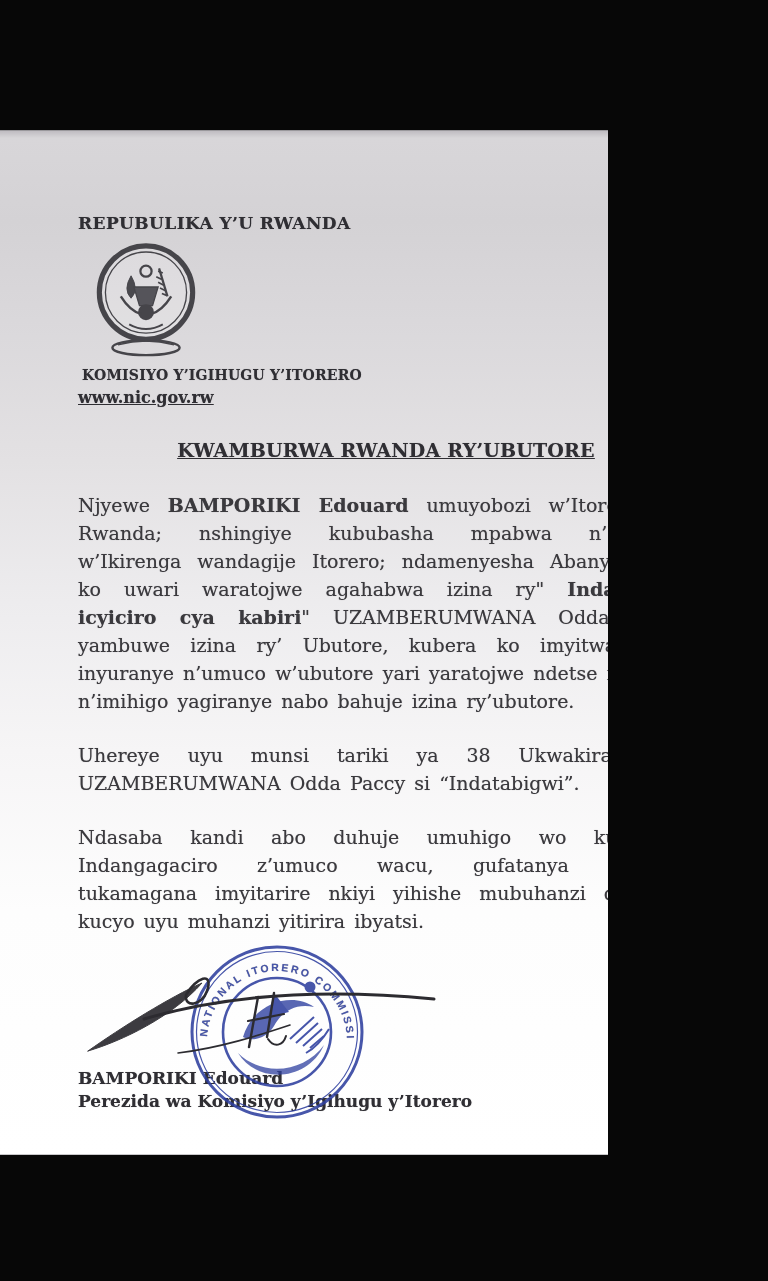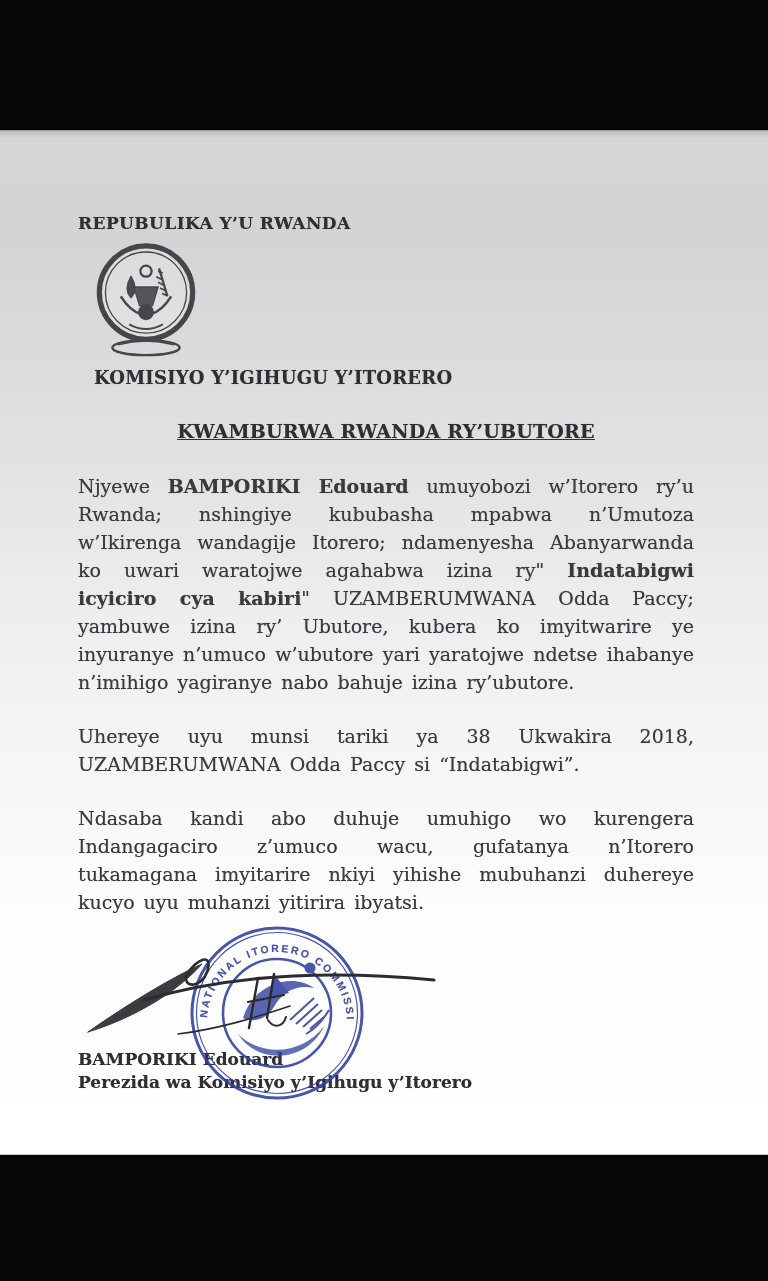--- a/index.html
+++ b/index.html
@@ -1,36 +1,36 @@
 <!DOCTYPE html>
 <html><head>
 <meta charset="utf-8">
 <style>
   html,body{margin:0;padding:0;background:#070707;}
   .stage{
-    position:relative;width:768px;height:1281px;overflow:hidden;
+    position:relative;width:608px;height:1281px;overflow:hidden;
     background:#070707;
     font-family:"DejaVu Serif","Liberation Serif",serif;
   }
   .photo{
     position:absolute;left:0;top:130px;width:768px;height:1023px;
     background:linear-gradient(180deg,
       #bfbcc1 0px,#d8d6d9 7px,#d4d2d5 90px,#dad8db 190px,
       #e3e1e3 330px,#edecee 470px,#f6f5f6 620px,#fdfdfd 780px,#ffffff 100%);
     border-top:1px solid #9a989c;
     border-bottom:1px solid #c9c8ca;
   }
   .content{
     padding:82px 74px 0 78px;
     color:#3a393d;
     text-shadow:0 0 .7px rgba(56,55,60,.55);
   }
   .republic{font-size:17px;font-weight:bold;letter-spacing:.4px;color:#2f2e33;margin:0;}
   .emblem-wrap{margin:6px 0 0 12px;line-height:0;}
-  .commission{font-size:18px;font-weight:bold;letter-spacing:.2px;margin:4px 0 0 16px;color:#2f2e33;}
+  .commission{font-size:14px;font-weight:bold;letter-spacing:.2px;margin:4px 0 0 4px;color:#2f2e33;}
   .website{font-size:16px;font-weight:bold;text-decoration:underline;margin:5px 0 0 0;color:#2f2e33;}
   .letter-title{
     text-align:center;font-weight:bold;font-size:19px;letter-spacing:.2px;
     text-decoration:underline;margin:32px 0 0 0;color:#2f2e33;
   }
   p.body{
     font-size:19px;line-height:28px;text-align:justify;text-justify:inter-word;
     word-spacing:3px;margin:26px 0 0 0;
   }
   p.body.first{margin-top:30px;}
@@ -63,20 +63,21 @@
             <circle cx="60" cy="77" r="8.5" fill="#46454a" stroke="none"></circle>
             <path d="M33,60 q10,16 22,19 M87,60 q-10,16 -22,19" stroke-width="2.6"></path>
             <path d="M42,90 q18,10 36,0" stroke-width="2.2"></path>
             <ellipse cx="60" cy="115" rx="36" ry="8" stroke-width="2.6"></ellipse>
             <path d="M30,112 q30,-8 60,0" stroke-width="1.2"></path>
           </g>
         </svg>
       </div>
 
       <p class="commission">KOMISIYO Y’IGIHUGU Y’ITORERO</p>
+      <p class="website">www.nic.gov.rw</p>
 
       <p class="letter-title">KWAMBURWA RWANDA RY’UBUTORE</p>
 
       <p class="body first"><span>Njyewe </span><span style="font-weight: bold;">BAMPORIKI Edouard</span><span> umuyobozi w’Itorero ry’u Rwanda; nshingiye kububasha mpabwa n’Umutoza w’Ikirenga wandagije Itorero; ndamenyesha Abanyarwanda ko uwari waratojwe agahabwa izina ry" </span><span style="font-weight: bold;">Indatabigwi icyiciro cya kabiri</span><span>" UZAMBERUMWANA Odda Paccy; yambuwe izina ry’ Ubutore, kubera ko imyitwarire ye inyuranye n’umuco w’ubutore yari yaratojwe ndetse ihabanye n’imihigo yagiranye nabo bahuje izina ry’ubutore.</span></p>
       <p class="body"><span>Uhereye uyu munsi tariki ya 38 Ukwakira 2018, UZAMBERUMWANA Odda Paccy si </span><span style="font-weight: normal;">“Indatabigwi”</span><span>.</span></p>
       <p class="body"><span>Ndasaba kandi abo duhuje umuhigo wo kurengera Indangagaciro z’umuco wacu, gufatanya n’Itorero tukamagana imyitarire nkiyi yihishe mubuhanzi duhereye kucyo uyu muhanzi yitirira ibyatsi.</span></p>
 
       <div class="signature-area">
 
         <svg class="stamp" width="182" height="182" viewBox="0 0 182 182" style="color:#2e3f9f" aria-hidden="true">

